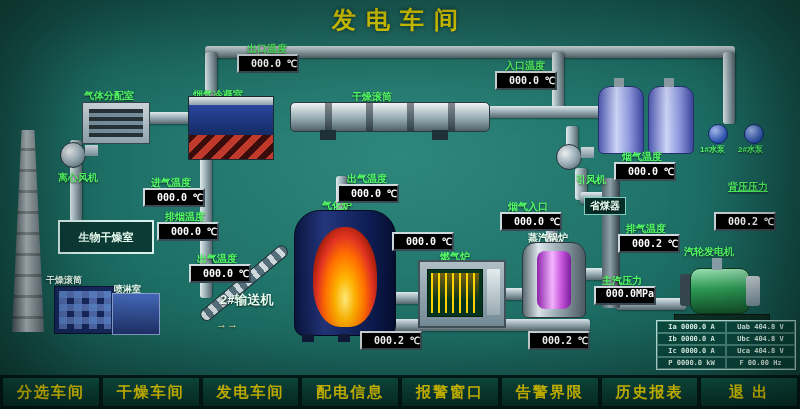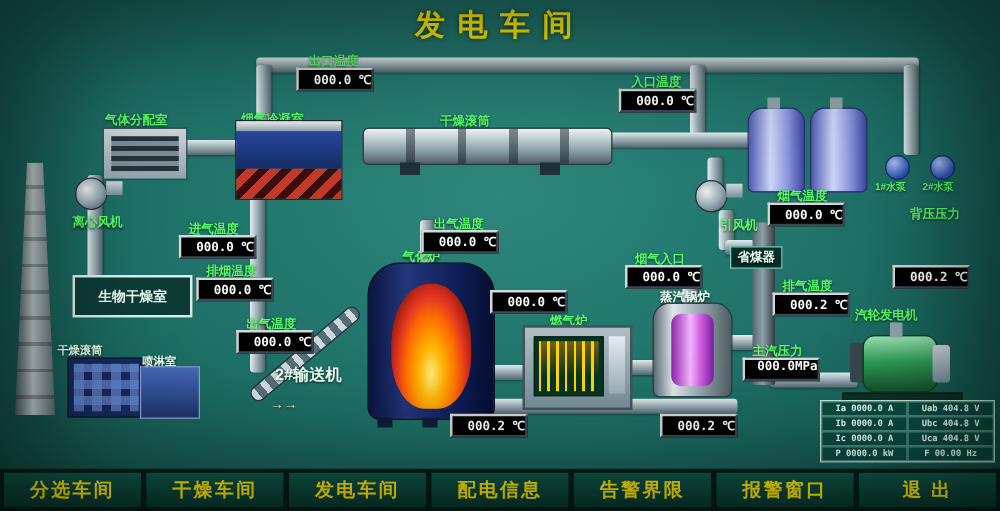--- a/index.html
+++ b/index.html
@@ -220,21 +220,21 @@
 
   <div class="lbl" style="left:508px;top:200px;">烟气入口</div>
   <div class="disp" style="left:500px;top:212px;">000.0 ℃</div>
 
   <div class="lbl" style="left:622px;top:150px;font-family:Liberation Mono, monospace;">烟气温度</div>
   <div class="disp" style="left:614px;top:162px;">000.0 ℃</div>
 
   <div class="lbl" style="left:626px;top:222px;">排气温度</div>
   <div class="disp" style="left:618px;top:234px;">000.2 ℃</div>
 
-  <div class="lbl" style="left:728px;top:164px;">背压压力</div>
+  <div class="lbl" style="left:728px;top:180px;text-decoration:underline;">背压压力</div>
   <div class="disp" style="left:714px;top:212px;">000.2 ℃</div>
 
   <div class="lbl" style="left:602px;top:274px;">主汽压力</div>
   <div class="disp" style="left:594px;top:286px;">000.0MPa</div>
 
   <div class="disp" style="left:360px;top:331px;">000.2 ℃</div>
   <div class="disp" style="left:528px;top:331px;">000.2 ℃</div>
 
   <div class="gen-table">
     <div>Ia 0000.0 A</div>
@@ -245,18 +245,19 @@
     <div>Uca 404.8 V</div>
     <div>P 0000.0 kW</div>
     <div>F 00.00 Hz</div>
   </div>
 
   <div class="menu">
     <div class="menu-btn">分选车间</div>
     <div class="menu-btn">干燥车间</div>
     <div class="menu-btn">发电车间</div>
     <div class="menu-btn">配电信息</div>
+    <div class="menu-btn">报警窗口</div>
     <div class="menu-btn">告警界限</div>
-    <div class="menu-btn">报警窗口</div>
+    <div class="menu-btn">历史报表</div>
     <div class="menu-btn">退 出</div>
   </div>
 
 </div>
 
 </body></html>

